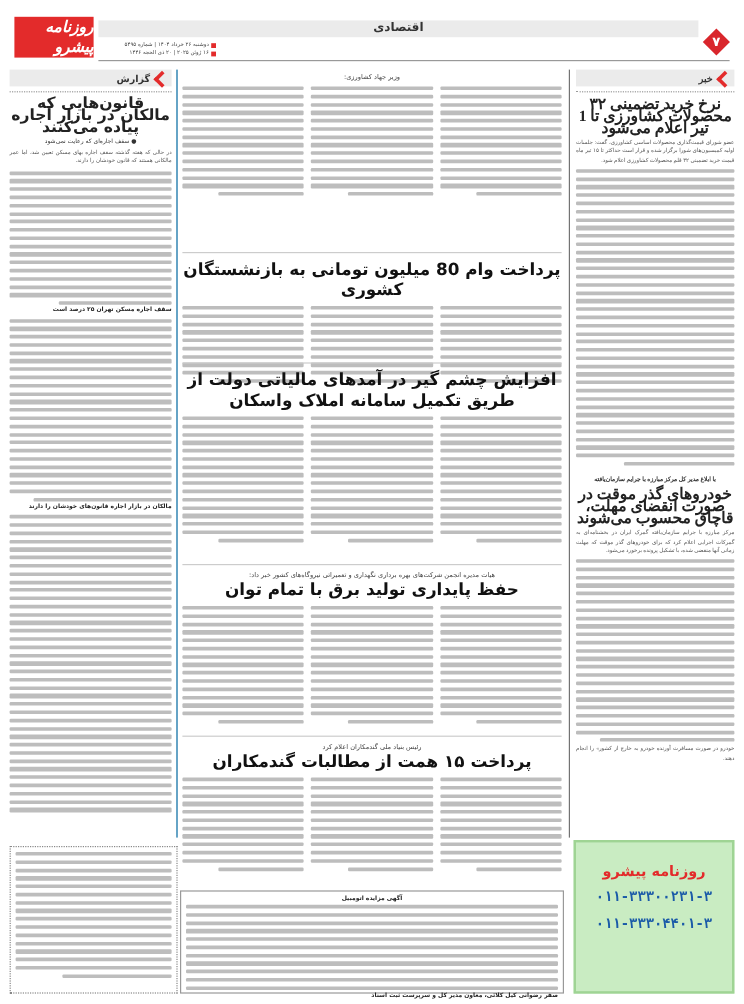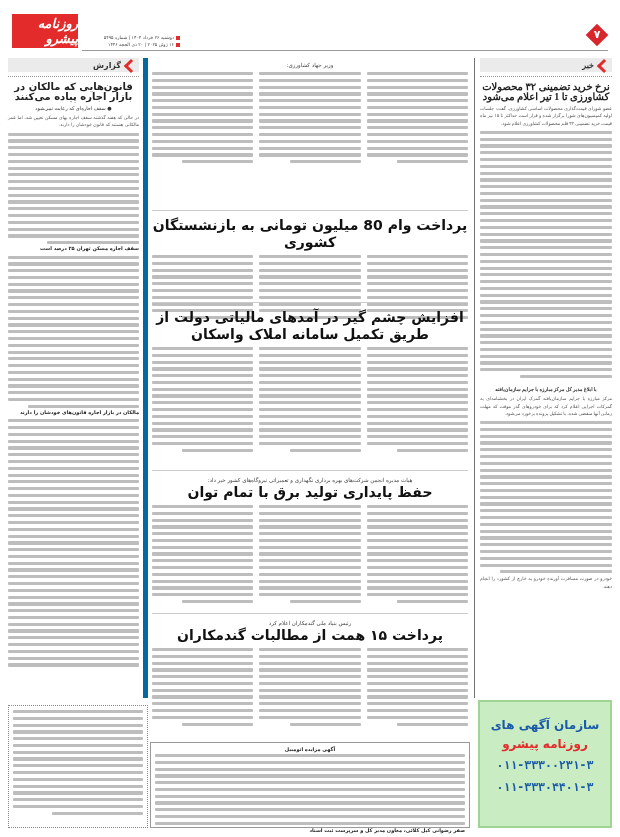--- a/index.html
+++ b/index.html
@@ -14,30 +14,30 @@
   .masthead .dates .row { display: flex; align-items: center; gap: 2px; direction: rtl; }
   .masthead .dates .sq { width: 4px; height: 4px; background: #e32b2b; display: inline-block; }
   .masthead .rule { position: absolute; left: 70px; right: 0; top: 36px; border-top: 1px solid #999; }
   .page-diamond { position: absolute; right: 0; top: 10px; width: 22px; height: 22px; }
   .page-diamond .d { position: absolute; left: 3px; top: 3px; width: 16px; height: 16px; background: #d9262c; transform: rotate(45deg); }
   .page-diamond .n { position: absolute; left: 0; top: 3px; width: 22px; text-align: center; color: #fff; font-weight: bold; font-size: 11px; line-height: 16px; }
 
   
   .col { position: absolute; top: 58px; }
   .col-right { right: 8px; width: 138px; border-left: 1px solid #737373; padding-left: 5px; font-family: Liberation Serif, serif; }
-  .col-left { left: 8px; width: 140px; border-right: 5px solid #0369a1; padding-right: 4px; }
+  .col-left { left: 8px; width: 140px; border-right: 1px solid #0369a1; padding-right: 4px; }
   .col-center { left: 152px; width: 316px; }
 
   .sec-head { display: flex; align-items: center; height: 14px; background: #ebebeb; margin-bottom: 4px; }
   .sec-head .chev { width: 12px; height: 12px; position: relative; margin: 0 3px; }
   .sec-head .chev::before { content: ""; position: absolute; left: 2px; top: 2px; width: 7px; height: 7px; border: 3px solid #e32b2b; border-right: none; border-bottom: none; transform: rotate(-45deg); }
   .sec-head .label { font-size: 8px; font-weight: bold; color: #333; }
   .dotted { border-top: 1px dotted #999; margin: 2px 0 5px; }
 
-  .side-title { text-align: center; font-weight: bold; font-size: 10px; line-height: 10px; color: #222; margin: 4px 0 3px; }
+  .side-title { text-align: center; font-weight: bold; font-size: 13px; line-height: 10px; color: #222; margin: 4px 0 3px; }
   .side-sub { text-align: center; font-size: 5px; color: #333; margin-bottom: 3px; }
   .body-text { font-size: 4.6px; line-height: 7.3px; color: #555; text-align: justify; }
   .body-text .bold { font-weight: bold; color: #222; font-size: 5px; display: block; margin-top: 1px; }
   .lines { display: flex; flex-direction: column; gap: 3.6px; }
   .lines span { display: block; height: 3.2px; background: #bdbdbd; border-radius: 1px; }
   .lines span.short { width: 70%; }
   .lines span.mid { width: 85%; }
 
   
   .kicker { text-align: center; font-size: 5.5px; color: #444; margin-bottom: 1px; }
@@ -60,20 +60,21 @@
   .notice .nt { text-align: center; font-size: 5px; font-weight: bold; color: #222; margin-bottom: 2px; }
   .notice .sig { font-size: 5px; font-weight: bold; color: #222; margin-top: 2px; text-align: right; }
 
   .small-box { position: absolute; left: 8px; top: 705px; width: 140px; height: 123px; border: 1px dotted #888; padding: 4px; }
 </style>
 </head>
 <body>
 
 <div class="masthead">
   <div class="logo">روزنامه پیشرو</div>
+  <div class="section-bar">اقتصادی</div>
   <div class="dates">
     <div class="row">
         <span class="sq"></span>
         <span>دوشنبه ۲۶ خرداد ۱۴۰۴ | شماره ۵۴۹۵</span>
       </div>
     <div class="row">
         <span class="sq"></span>
         <span>۱۶ ژوئن ۲۰۲۵ | ۲۰ ذی الحجه ۱۴۴۶</span>
       </div>
   </div>
@@ -125,20 +126,21 @@
       <span></span>
     <span></span>
       <span></span>
       <span></span>
       <span></span>
       <span></span>
       <span></span>
       <span class="short"></span>
   </div>
   <div class="side-sub" style="margin-top:8px;font-weight:bold;">با ابلاغ مدیر کل مرکز مبارزه با جرایم سازمان‌یافته</div>
+  <div class="side-title">خودروهای گذر موقت در صورت انقضای مهلت، قاچاق محسوب می‌شوند</div>
   <div class="body-text">مرکز مبارزه با جرایم سازمان‌یافته گمرک ایران در بخشنامه‌ای به گمرکات اجرایی اعلام کرد که برای خودروهای گذر موقت که مهلت زمانی آنها منقضی شده، با تشکیل پرونده برخورد می‌شود.</div>
   <div class="lines" style="margin-top:4px;">
     <span></span>
       <span></span>
       <span></span>
       <span></span>
       <span></span>
       <span></span>
       <span></span>
       <span></span>
@@ -155,21 +157,20 @@
       <span></span>
       <span></span>
     <span></span>
       <span></span>
       <span class="mid"></span>
   </div>
   <div class="body-text" style="margin-top:2px;">خودرو در صورت مسافرت آورنده خودرو به خارج از کشور» را انجام دهند.</div>
 </div>
 
 <div class="ad-box">
-  <div class="t1">سازمان آگهی های</div>
   <div class="t2">روزنامه پیشرو</div>
   <div class="phone">۰۱۱-۳۳۳۰۰۲۳۱-۳</div>
   <div class="phone">۰۱۱-۳۳۳۰۴۴۰۱-۳</div>
 </div>
 
 <div class="col col-left" style="height:640px;">
   <div class="sec-head">
     <span class="chev"></span>
     <span class="label">گزارش</span>
   </div>

